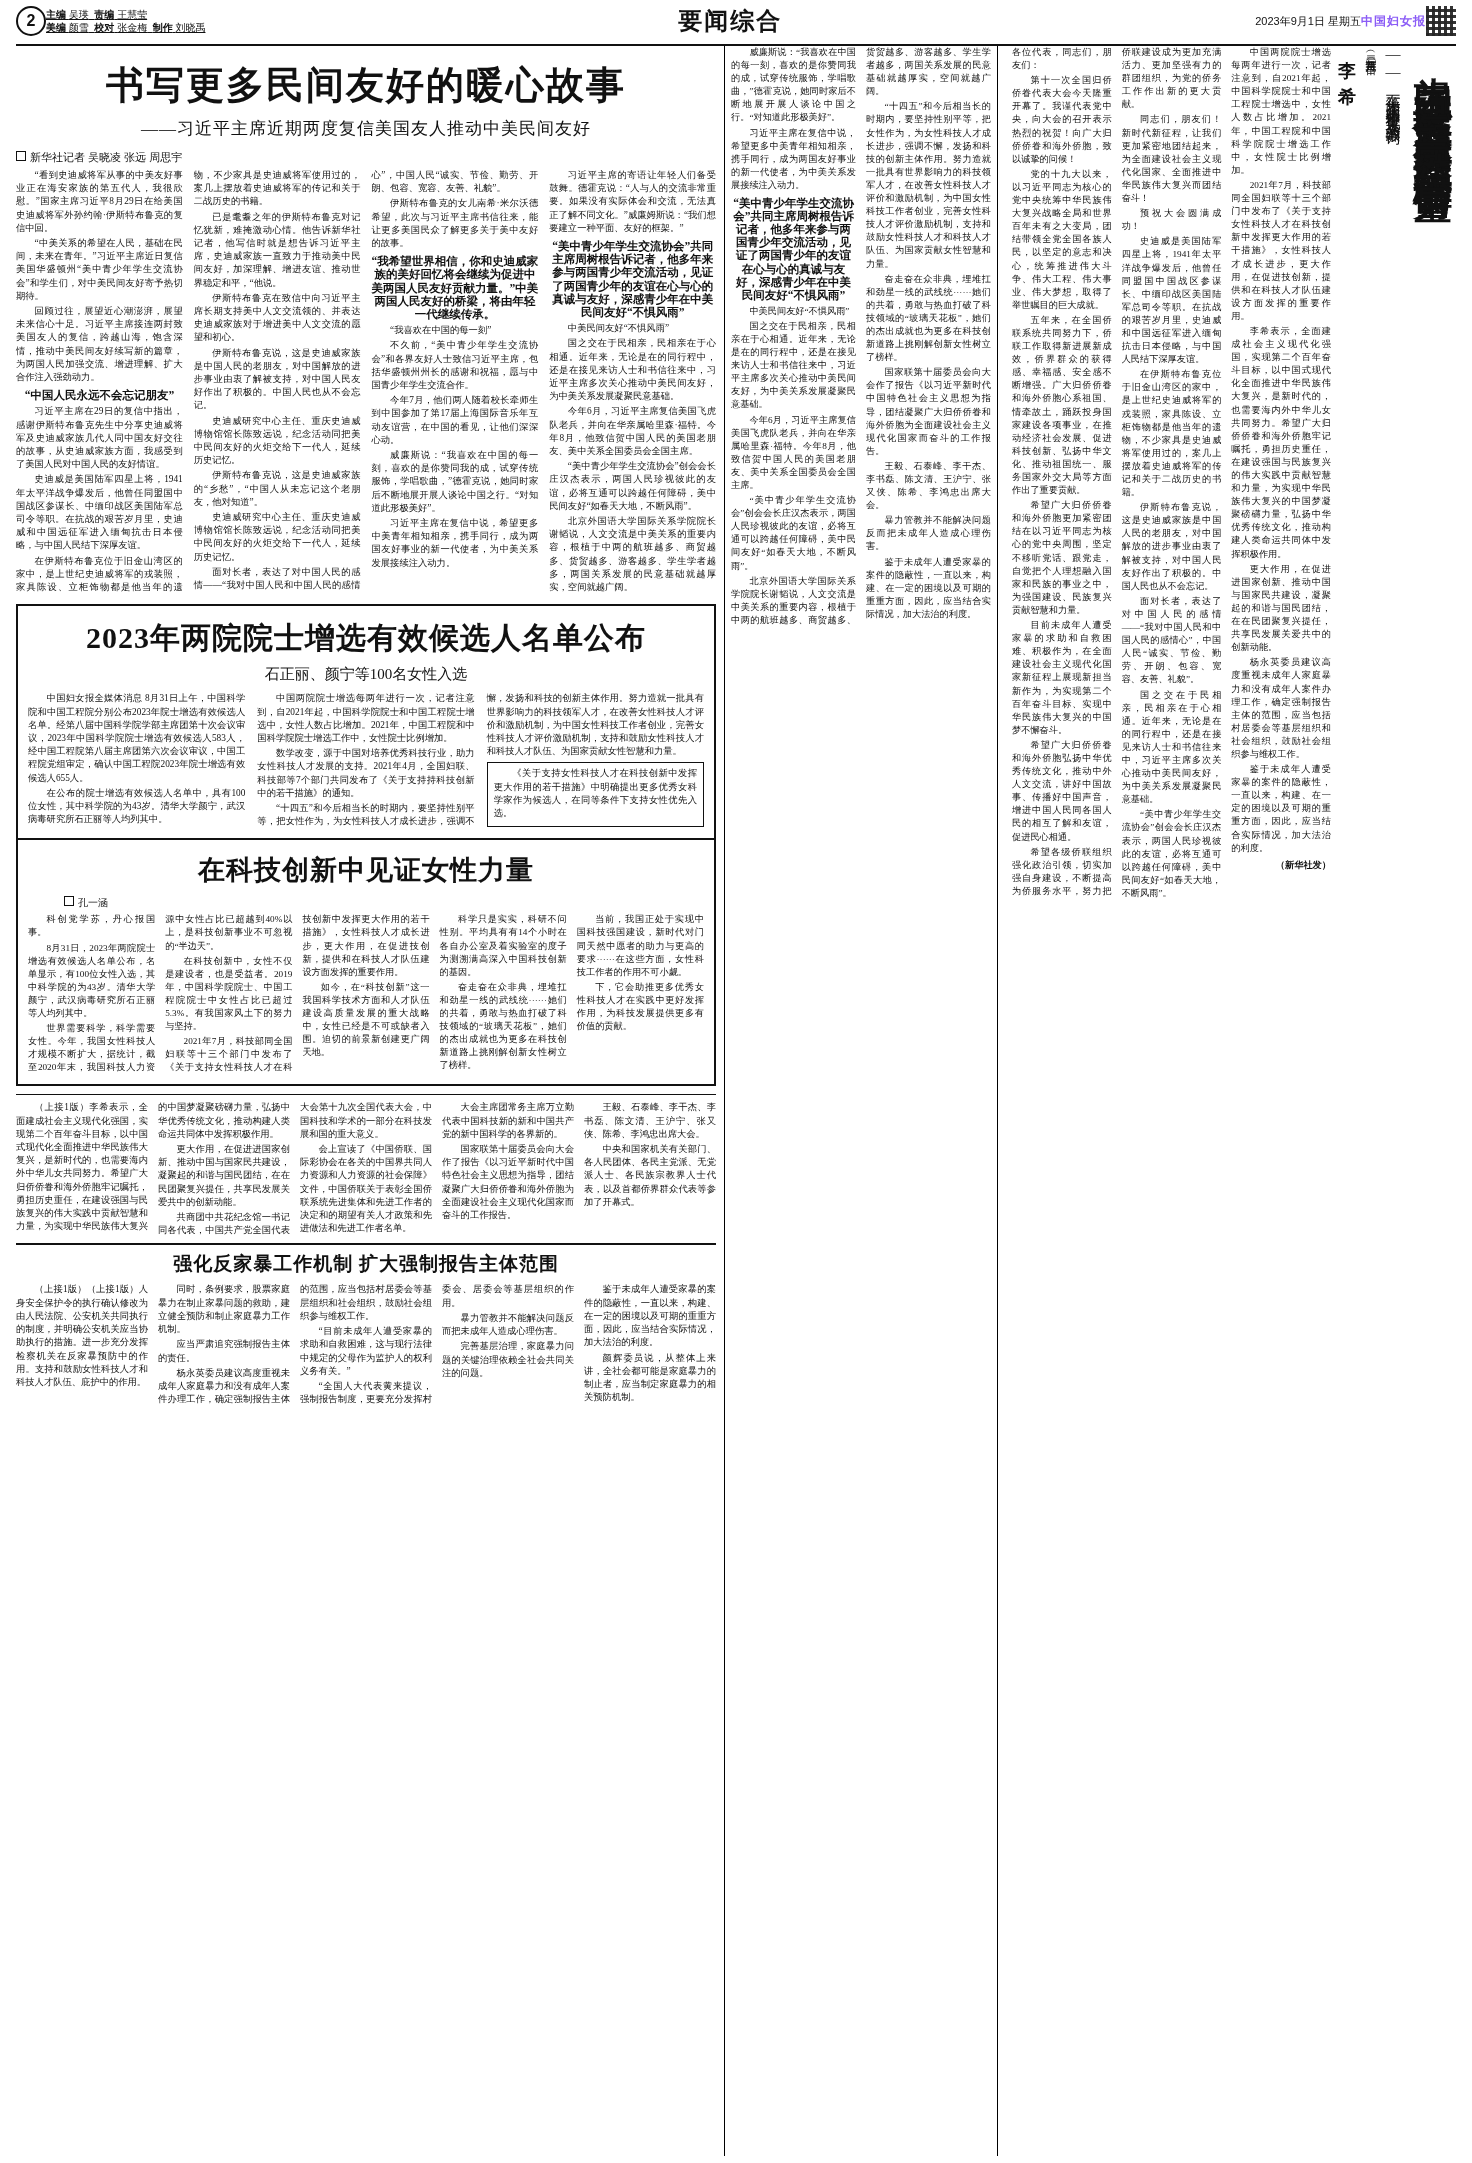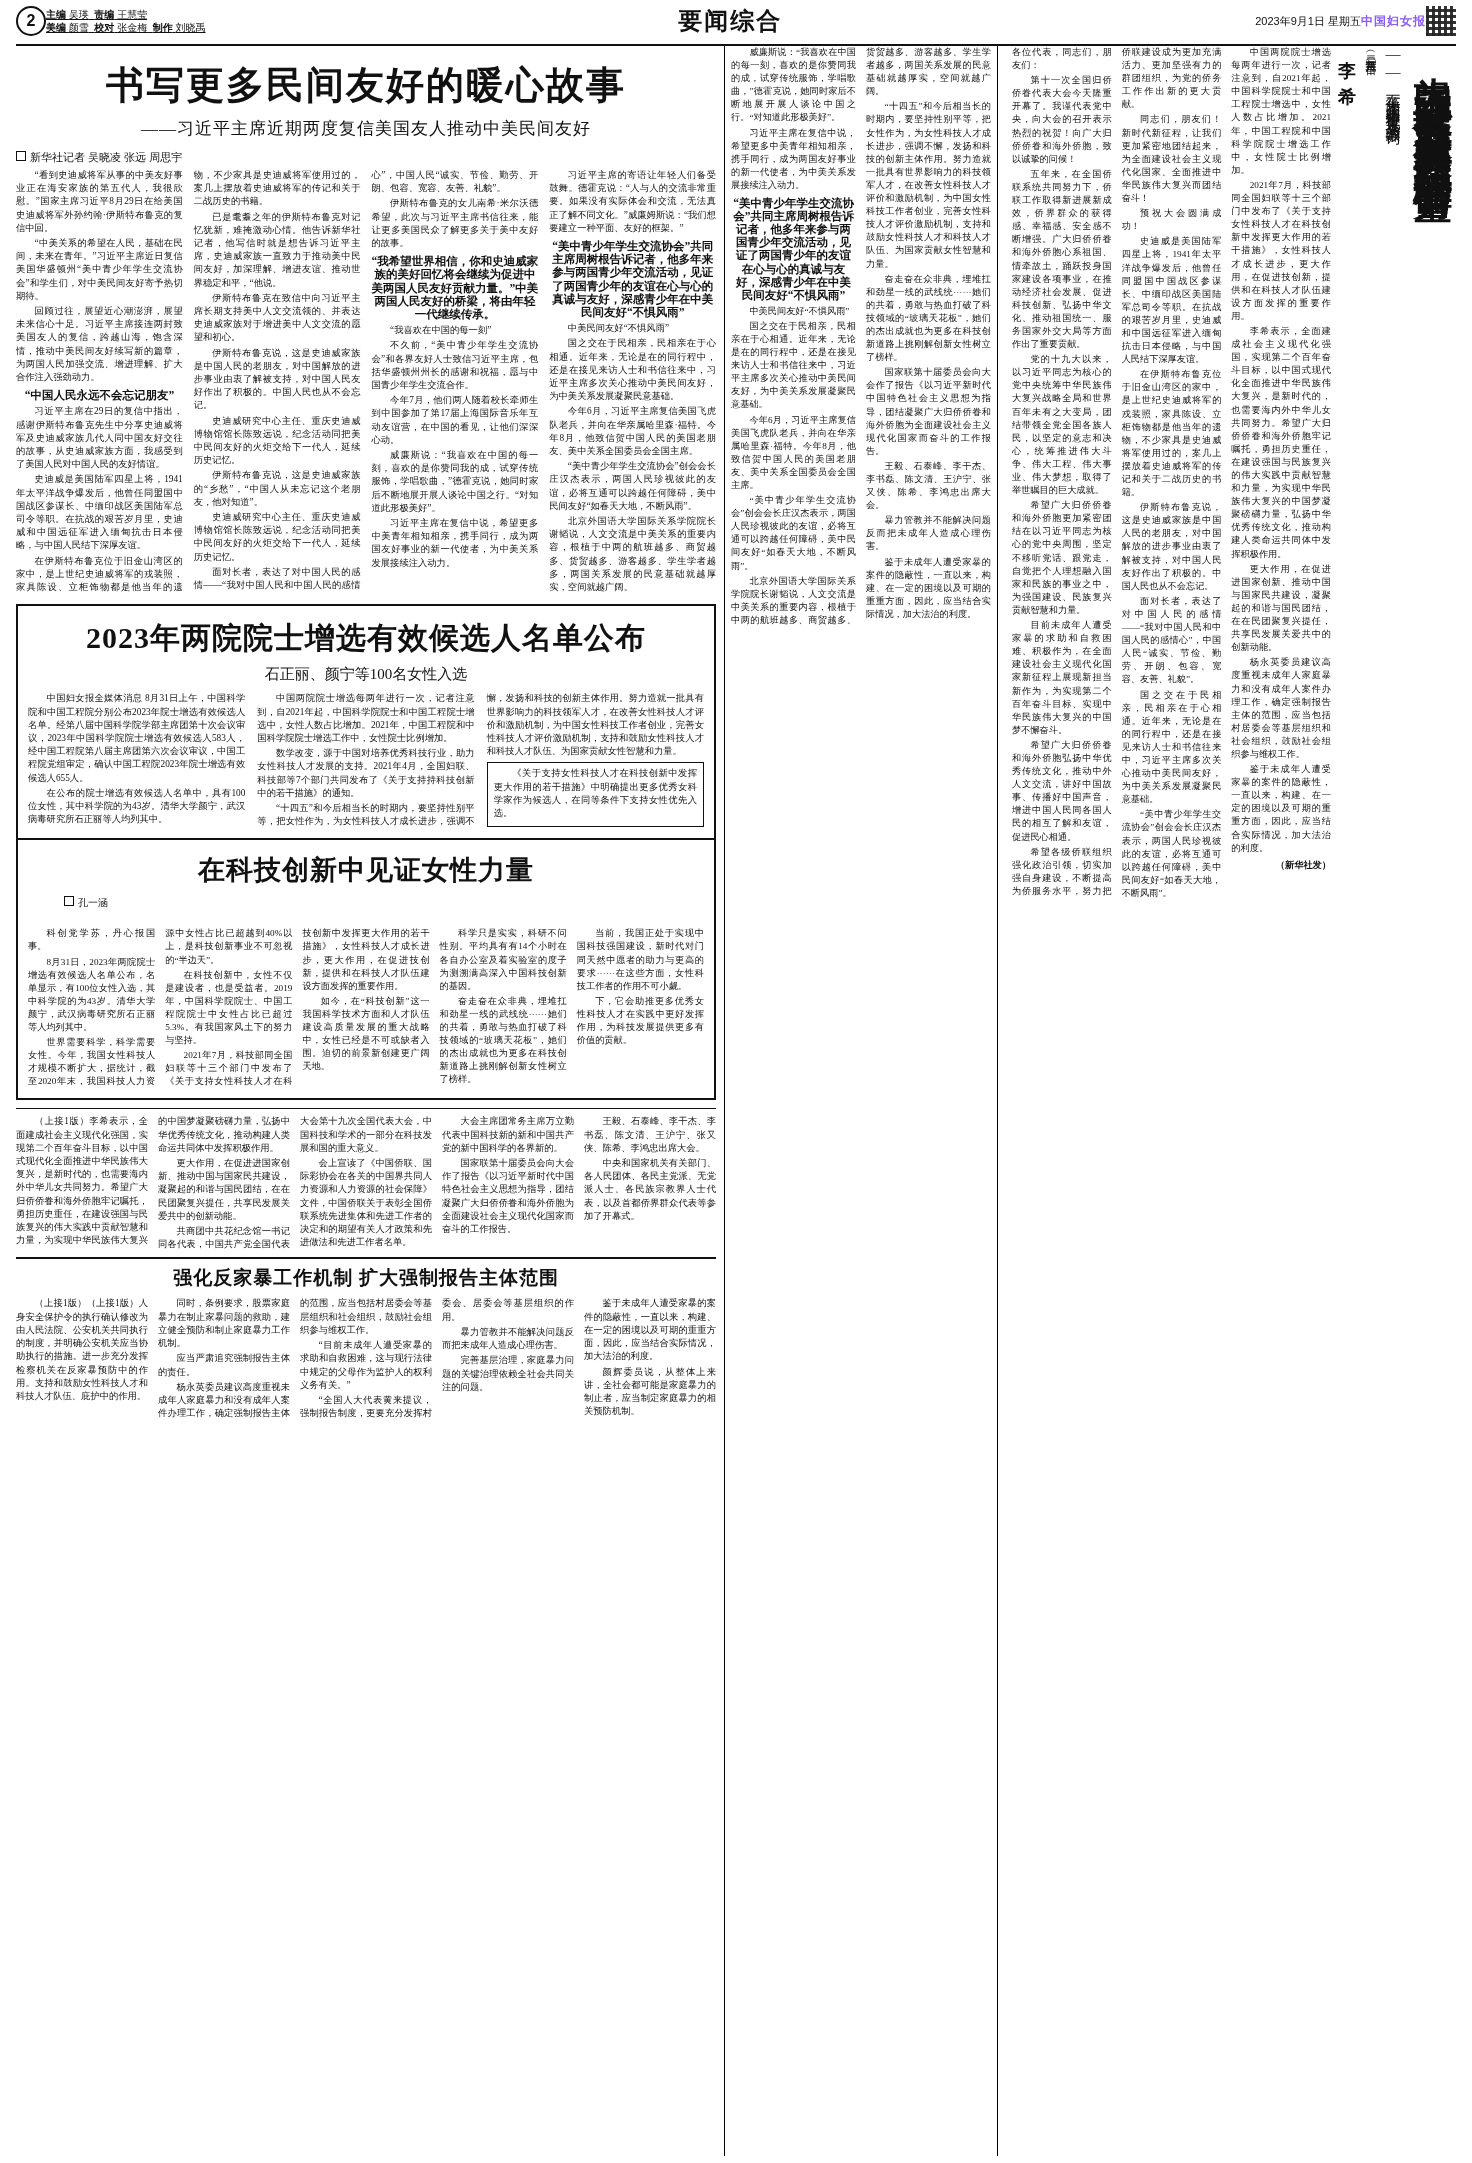--- a/index.html
+++ b/index.html
@@ -118,21 +118,21 @@
   }
   .boxed .bx-sub{font-size:15px;text-align:center;margin-bottom:8px;}
   .cols-3{
     column-count:3;column-gap:12px;
     font-size:9.3px;line-height:13.2px;text-align:justify;
   }
   .cols-3 p{margin:0 0 2px 0;text-indent:2em;}
   .inner-box{border:1px solid #111;padding:4px 6px;margin-top:4px;break-inside:avoid;}
   .boxed2{border:2px solid #111;border-top:0;padding:6px 10px 10px 10px;}
   .boxed2 .bx-title{font-size:27px;font-weight:bold;text-align:center;letter-spacing:1px;margin:6px 0 8px 0;}
-  .art-tag{font-size:10px;margin-bottom:17px;font-family:"Liberation Sans", sans-serif;padding-left:36px;}
+  .art-tag{font-size:10px;margin-bottom:3px;font-family:"Liberation Sans", sans-serif;padding-left:36px;}
   .art-tag .sq{display:inline-block;width:8px;height:8px;border:1px solid #111;margin-right:4px;}
   .cols-5{
     column-count:5;column-gap:10px;
     font-size:9.2px;line-height:13.1px;text-align:justify;
   }
   .cols-5 p{margin:0 0 2px 0;text-indent:2em;}
   .hr-thin{border:0;border-top:1px solid #111;margin:8px 0 6px 0;}
   .jump{font-size:9.3px;line-height:13.2px;text-align:justify;}
   .jump p{margin:0 0 2px 0;text-indent:2em;}
   .small-head{
@@ -341,22 +341,22 @@
 
     <div class="right-zone">
       <div class="vtitle-wrap">
         <div class="vtitle">为强国建设民族复兴凝聚起侨界团结奋斗的磅礴力量</div>
         <div class="vsub">——在第十一次全国归侨侨眷代表大会上的致词</div>
         <div class="vdate">（二〇二三年八月三十一日）</div>
         <div class="vname">李 希</div>
         <div class="right-cols">
           <p style="text-indent:0">各位代表，同志们，朋友们：</p>
           <p>第十一次全国归侨侨眷代表大会今天隆重开幕了。我谨代表党中央，向大会的召开表示热烈的祝贺！向广大归侨侨眷和海外侨胞，致以诚挚的问候！</p>
+          <p>党的十九大以来，以习近平同志为核心的党中央统筹中华民族伟大复兴战略全局和世界百年未有之大变局，团结带领全党全国各族人民，以坚定的意志和决心，统筹推进伟大斗争、伟大工程、伟大事业、伟大梦想，取得了举世瞩目的巨大成就。</p>
           <p>五年来，在全国侨联系统共同努力下，侨联工作取得新进展新成效，侨界群众的获得感、幸福感、安全感不断增强。广大归侨侨眷和海外侨胞心系祖国、情牵故土，踊跃投身国家建设各项事业，在推动经济社会发展、促进科技创新、弘扬中华文化、推动祖国统一、服务国家外交大局等方面作出了重要贡献。</p>
-          <p>党的十九大以来，以习近平同志为核心的党中央统筹中华民族伟大复兴战略全局和世界百年未有之大变局，团结带领全党全国各族人民，以坚定的意志和决心，统筹推进伟大斗争、伟大工程、伟大事业、伟大梦想，取得了举世瞩目的巨大成就。</p>
           <p>希望广大归侨侨眷和海外侨胞更加紧密团结在以习近平同志为核心的党中央周围，坚定不移听党话、跟党走，自觉把个人理想融入国家和民族的事业之中，为强国建设、民族复兴贡献智慧和力量。</p>
           <p>目前未成年人遭受家暴的求助和自救困难、积极作为，在全面建设社会主义现代化国家新征程上展现新担当新作为，为实现第二个百年奋斗目标、实现中华民族伟大复兴的中国梦不懈奋斗。</p>
           <p>希望广大归侨侨眷和海外侨胞弘扬中华优秀传统文化，推动中外人文交流，讲好中国故事、传播好中国声音，增进中国人民同各国人民的相互了解和友谊，促进民心相通。</p>
           <p>希望各级侨联组织强化政治引领，切实加强自身建设，不断提高为侨服务水平，努力把侨联建设成为更加充满活力、更加坚强有力的群团组织，为党的侨务工作作出新的更大贡献。</p>
           <p>同志们，朋友们！新时代新征程，让我们更加紧密地团结起来，为全面建设社会主义现代化国家、全面推进中华民族伟大复兴而团结奋斗！</p>
           <p>预祝大会圆满成功！</p>
           <p>史迪威是美国陆军四星上将，1941年太平洋战争爆发后，他曾任同盟国中国战区参谋长、中缅印战区美国陆军总司令等职。在抗战的艰苦岁月里，史迪威和中国远征军进入缅甸抗击日本侵略，与中国人民结下深厚友谊。</p>
           <p>在伊斯特布鲁克位于旧金山湾区的家中，是上世纪史迪威将军的戎装照，家具陈设、立柜饰物都是他当年的遗物，不少家具是史迪威将军使用过的，案几上摆放着史迪威将军的传记和关于二战历史的书籍。</p>
           <p>伊斯特布鲁克说，这是史迪威家族是中国人民的老朋友，对中国解放的进步事业由衷了解被支持，对中国人民友好作出了积极的。中国人民也从不会忘记。</p>
           <p>面对长者，表达了对中国人民的感情——“我对中国人民和中国人民的感情心”，中国人民“诚实、节俭、勤劳、开朗、包容、宽容、友善、礼貌”。</p>

